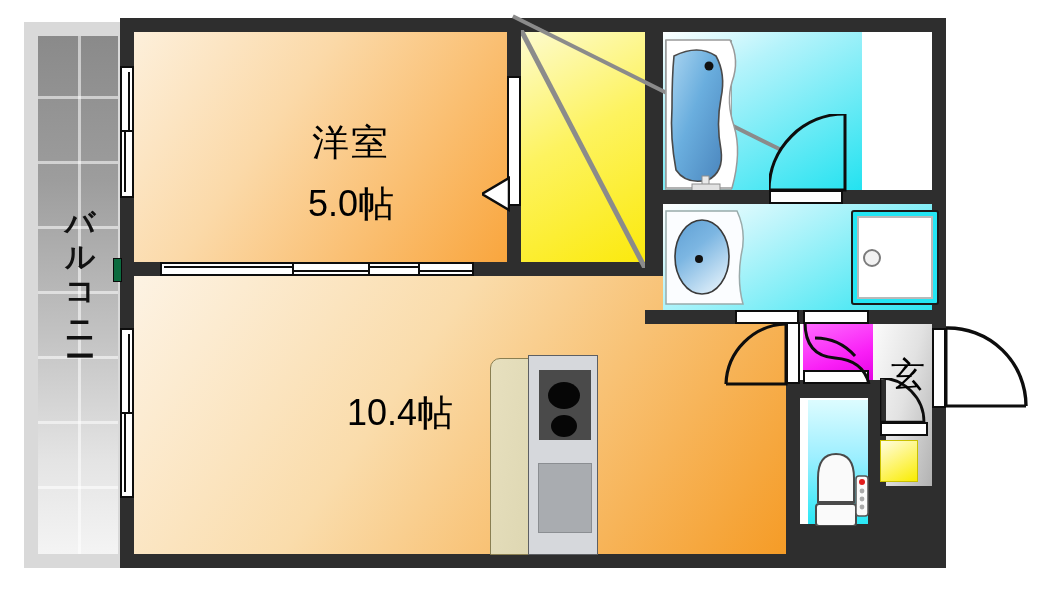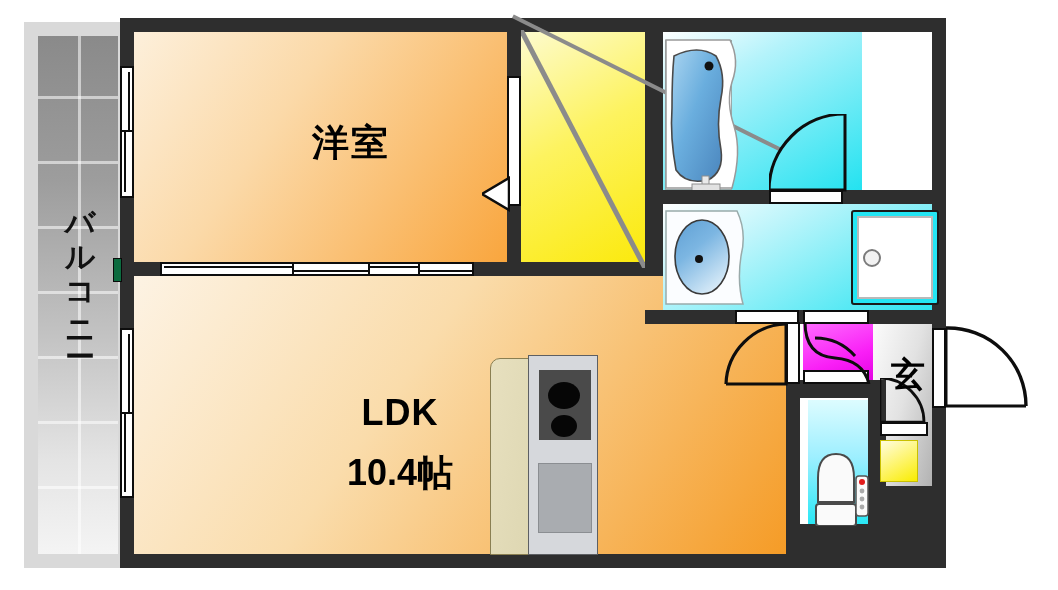--- a/index.html
+++ b/index.html
@@ -25,21 +25,21 @@
   
   .room-yoshitsu{background:linear-gradient(125deg,#fdf0dc 0%,#fbd9a8 38%,#f9a43a 100%);}
   .room-ldk{background:linear-gradient(125deg,#fdf3e4 0%,#fadcab 40%,#f59a23 100%);}
   .room-wcl{background:linear-gradient(150deg,#fdfbd0 0%,#fdf35f 45%,#fbe90a 100%);}
   .room-bath{background:linear-gradient(150deg,#ffffff 0%,#b4f3fb 30%,#22e2f0 100%);}
   .room-wash{background:linear-gradient(150deg,#ffffff 0%,#bdf5fb 32%,#2ae4f1 100%);}
   .room-toilet{background:linear-gradient(180deg,#ddfcff 0%,#9defff 45%,#23e7f5 100%);}
   .room-genkan{background:linear-gradient(105deg,#fcfcfc 0%,#e2e2e2 45%,#a8a8a8 100%);}
   .room-corridor{background:linear-gradient(160deg,#ff6fff 0%,#f91ef6 60%,#e000e0 100%);}
 
-  .room-label{color:#000;font-weight:700;text-align:center;line-height:1.14;white-space:pre-line;}
+  .room-label{color:#000;font-weight:400;text-align:center;line-height:1.14;white-space:pre-line;}
 
   
   .window{background:#ffffff;border:2.5px solid #0d0d0d;}
   .win-line{background:#0d0d0d;}
   .door-blank{background:#ffffff;border:2.5px solid #0d0d0d;}
 
   
   .tub-box{background:#fdfdfd;border:1.5px solid #9aa;}
   .wm-outer{background:#24e6f4;border:2px solid #1a1a1a;}
   .wm-inner{background:#ffffff;border:2px solid #b9b9b9;}
@@ -251,21 +251,21 @@
   <div class="abs door-blank" style="left:932px;top:328px;width:14px;height:80px;"></div>
   <div class="abs" style="left:944px;top:326px;width:84px;height:84px;">
     <svg width="84" height="84" style="display:block;">
       <path d="M2 2 L2 80 L82 80" fill="none" stroke="#0d0d0d" stroke-width="3"></path>
       <path d="M2 2 A78 78 0 0 1 82 80" fill="none" stroke="#0d0d0d" stroke-width="3.4"></path>
     </svg>
   </div>
 
   <div class="abs room-label" style="left:246px;top:104px;width:210px;">
     <div style="font-size:37px;letter-spacing:2px;">洋室</div>
+    <div style="font-size:36px;">5.0帖</div>
   </div>
 
   <div class="abs room-label" style="left:285px;top:374px;width:230px;">
-    <div style="font-size:36px;letter-spacing:1px;">LDK</div>
     <div style="font-size:36px;">10.4帖</div>
   </div>
 
 
 </div>
 
 </body></html>

